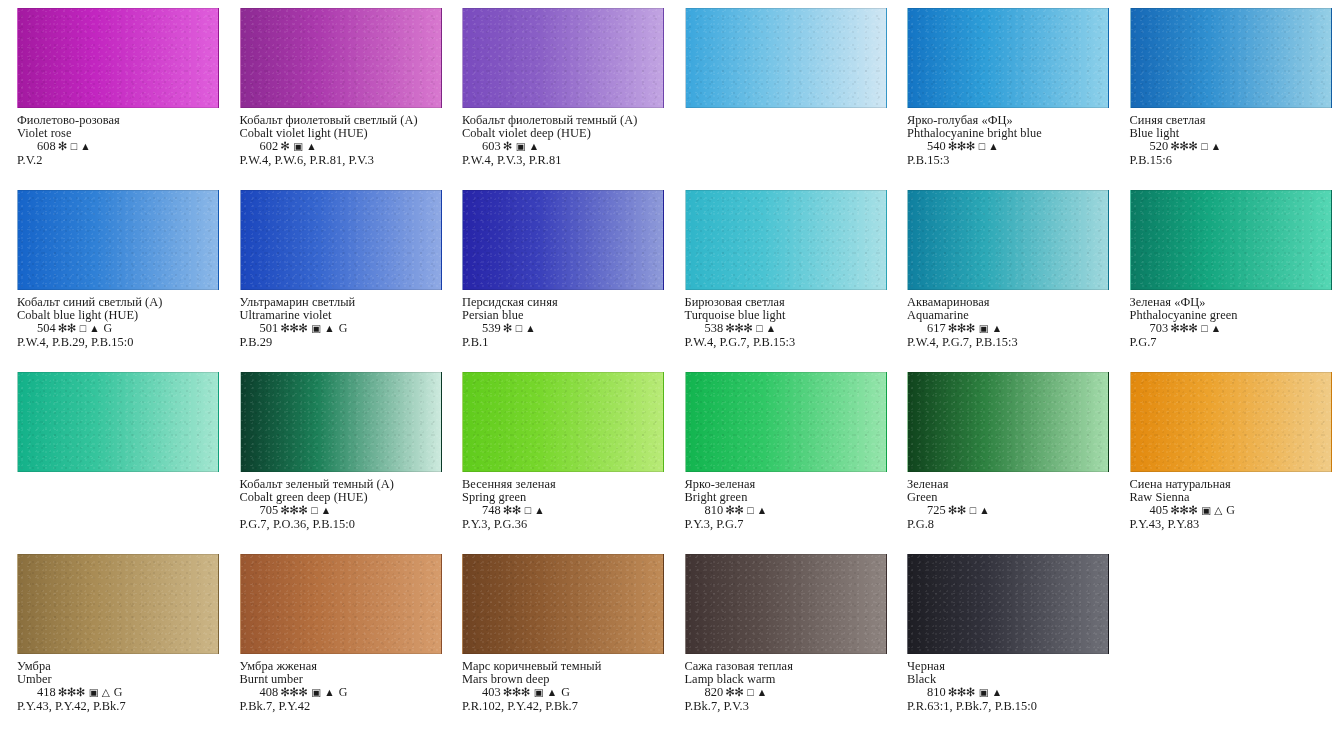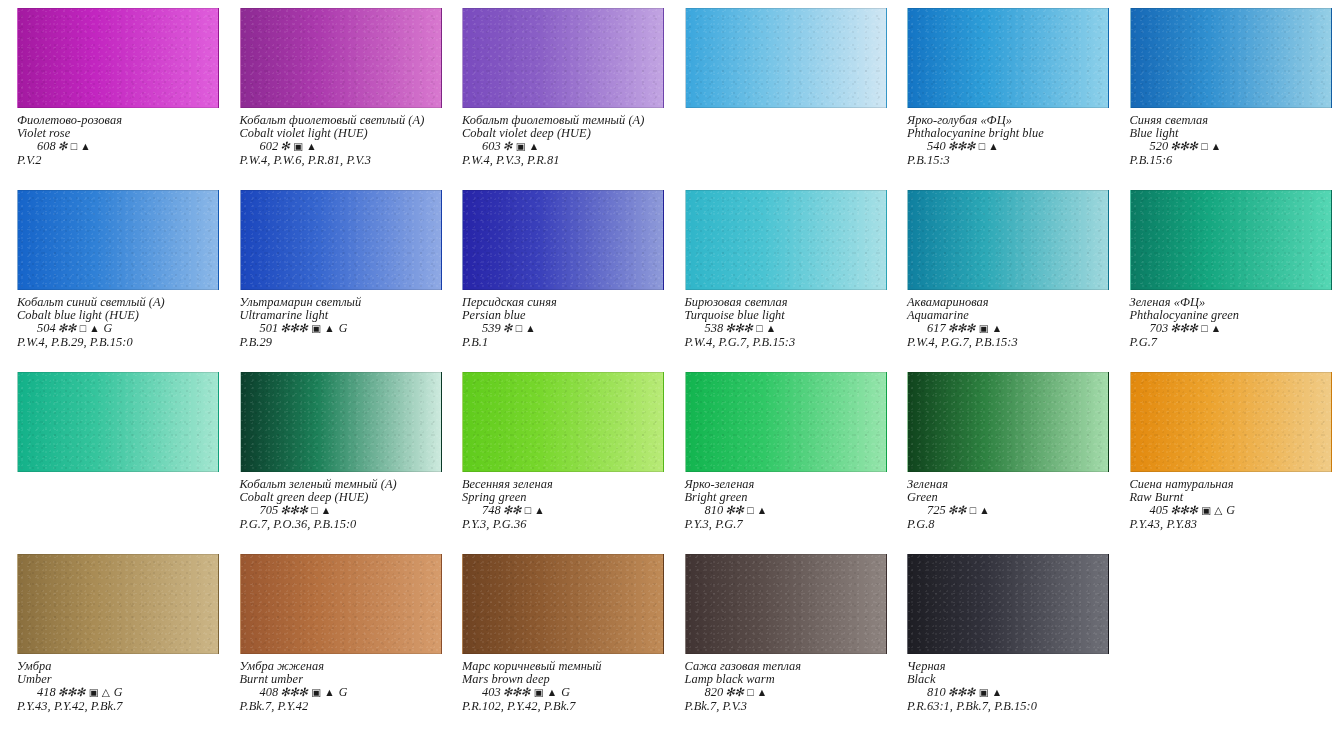--- a/index.html
+++ b/index.html
@@ -18,21 +18,20 @@
     height: 739px;
     padding: 8px 6px 0 6px;
     position: relative;
   }
   .grid {
     display: grid;
     grid-template-columns: repeat(6, 222.5px);
     grid-template-rows: repeat(4, 182px);
     column-gap: 0px;
     row-gap: 0px;
-    font-style: italic;
   }
   .cell {
     width: 222.5px;
     height: 182px;
     padding: 0 11px 0 11px;
     position: relative;
   }
   .cell.empty { visibility: hidden; }
 
   .swatch {
@@ -161,21 +160,21 @@
           <div class="line code"><span>504</span><span class="sym stars">✻✻</span><span class="sym sq">□</span><span class="sym tri">▲</span><span class="sym g">G</span></div>
           <div class="line pig">P.W.4, P.B.29, P.B.15:0</div>
         </div>
       </div>
       <div class="cell">
         <div class="swatch" style="background: linear-gradient(to right, rgb(27, 70, 189) 0%, rgb(54, 102, 207) 38%, rgb(143, 169, 228) 100%);">
           <div class="grain"></div>
         </div>
         <div class="info">
           <div class="line ru">Ультрамарин светлый</div>
-          <div class="line en">Ultramarine light</div>
+          <div class="line en">Ultramarine violet</div>
           <div class="line code"><span>501</span><span class="sym stars">✻✻✻</span><span class="sym sq">▣</span><span class="sym tri">▲</span><span class="sym g">G</span></div>
           <div class="line pig">P.B.29</div>
         </div>
       </div>
       <div class="cell">
         <div class="swatch" style="background: linear-gradient(to right, rgb(39, 36, 168) 0%, rgb(58, 64, 187) 38%, rgb(142, 154, 217) 100%);">
           <div class="grain"></div>
         </div>
         <div class="info">
           <div class="line ru">Персидская синяя</div>
@@ -265,21 +264,21 @@
           <div class="line code"><span>725</span><span class="sym stars">✻✻</span><span class="sym sq">□</span><span class="sym tri">▲</span></div>
           <div class="line pig">P.G.8</div>
         </div>
       </div>
       <div class="cell">
         <div class="swatch" style="background: linear-gradient(to right, rgb(226, 137, 14) 0%, rgb(236, 162, 44) 38%, rgb(240, 203, 134) 100%);">
           <div class="grain"></div>
         </div>
         <div class="info">
           <div class="line ru">Сиена натуральная</div>
-          <div class="line en">Raw Burnt</div>
+          <div class="line en">Raw Sienna</div>
           <div class="line code"><span>405</span><span class="sym stars">✻✻✻</span><span class="sym sq">▣</span><span class="sym tri">△</span><span class="sym g">G</span></div>
           <div class="line pig">P.Y.43, P.Y.83</div>
         </div>
       </div>
       <div class="cell">
         <div class="swatch" style="background: linear-gradient(to right, rgb(138, 111, 62) 0%, rgb(169, 140, 85) 38%, rgb(204, 182, 135) 100%);">
           <div class="grain"></div>
         </div>
         <div class="info">
           <div class="line ru">Умбра</div>

